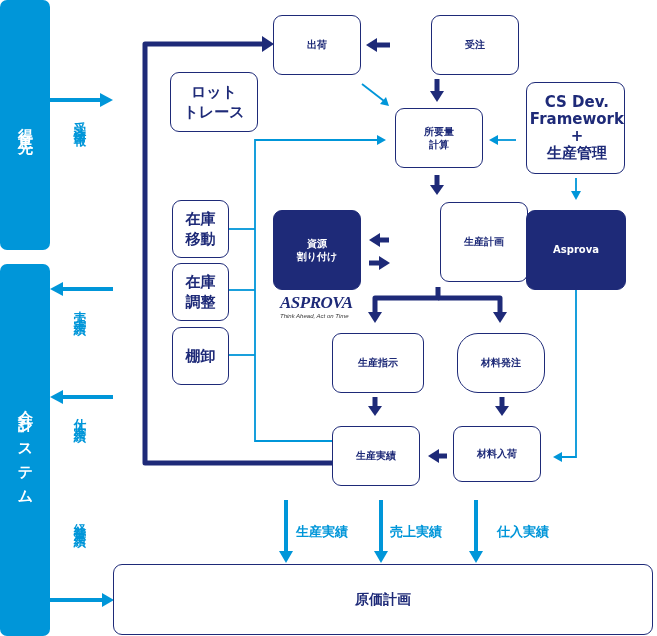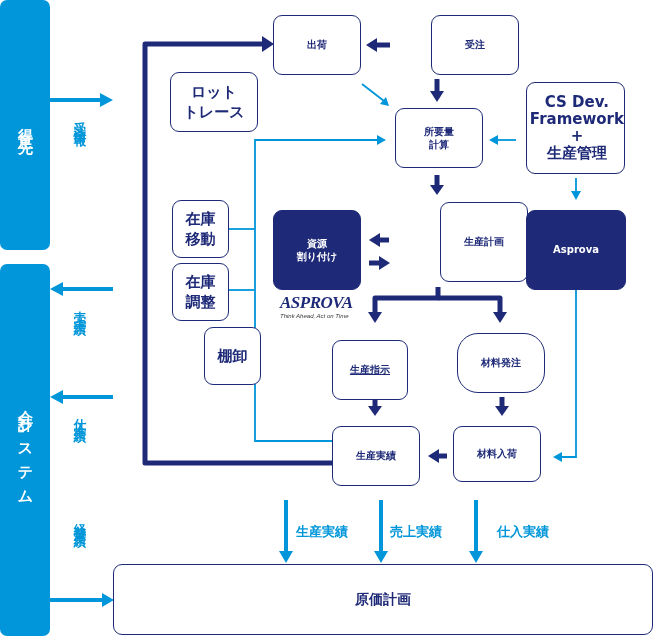--- a/index.html
+++ b/index.html
@@ -181,41 +181,41 @@
 </div>
 
 <div class="abs box small" style="left:172px;top:200px;width:57px;height:58px;">
   <span>在庫
 移動</span>
 </div>
 <div class="abs box small" style="left:172px;top:263px;width:57px;height:58px;">
   <span>在庫
 調整</span>
 </div>
-<div class="abs box small" style="left:172px;top:327px;width:57px;height:58px;margin-left:32px;">
+<div class="abs box small" style="left:172px;top:327px;width:57px;height:58px;">
   <span>棚卸</span>
 </div>
 
 <div class="abs box dark" style="left:273px;top:210px;width:88px;height:80px;">
   <span>資源
 割り付け</span>
 </div>
 <div class="abs box" style="left:394px;top:202px;width:88px;height:80px;margin-left:46px;">
   <span>生産計画</span>
 </div>
 <div class="abs box dark" style="left:526px;top:210px;width:100px;height:80px;">
   <span>Asprova</span>
 </div>
 
 <div class="abs logo" style="left:280px;top:293px;width:85px;">
   <div class="logo-main">ASPROVA</div>
   <div class="logo-tag">Think Ahead, Act on Time</div>
 </div>
 
-<div class="abs box" style="left:332px;top:340px;width:76px;height:60px;text-decoration:underline;">
+<div class="abs box" style="left:332px;top:333px;width:92px;height:60px;">
   <span>生産指示</span>
 </div>
 <div class="abs box" style="left:457px;top:333px;width:88px;height:60px;border-radius:21px;">
   <span>材料発注</span>
 </div>
 <div class="abs box" style="left:332px;top:426px;width:88px;height:60px;">
   <span>生産実績</span>
 </div>
 <div class="abs box" style="left:453px;top:426px;width:88px;height:56px;">
   <span>材料入荷</span>

